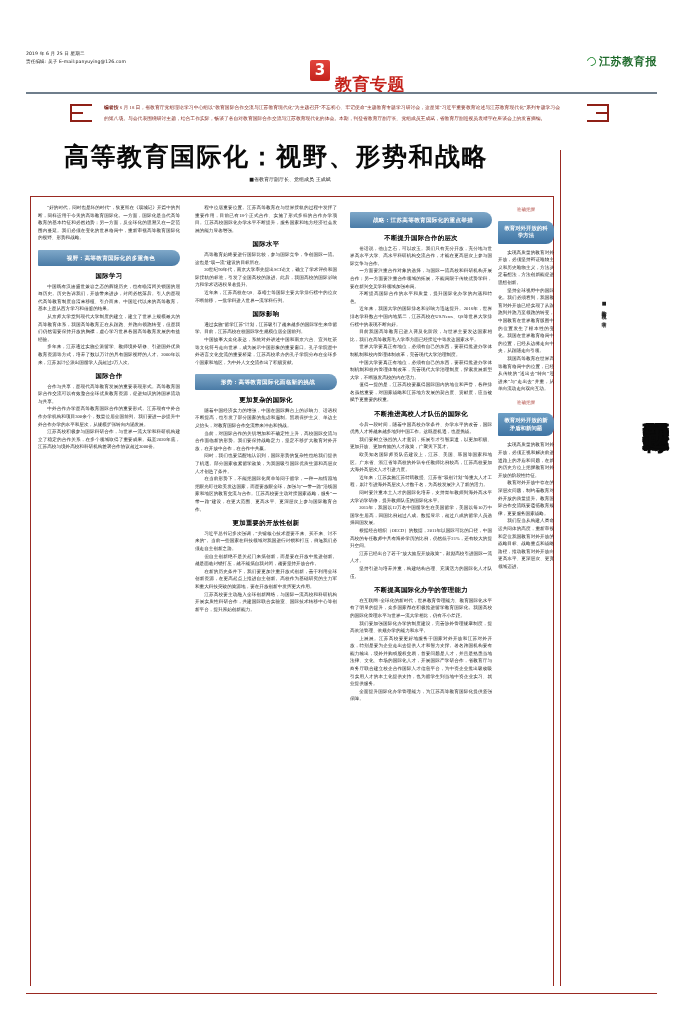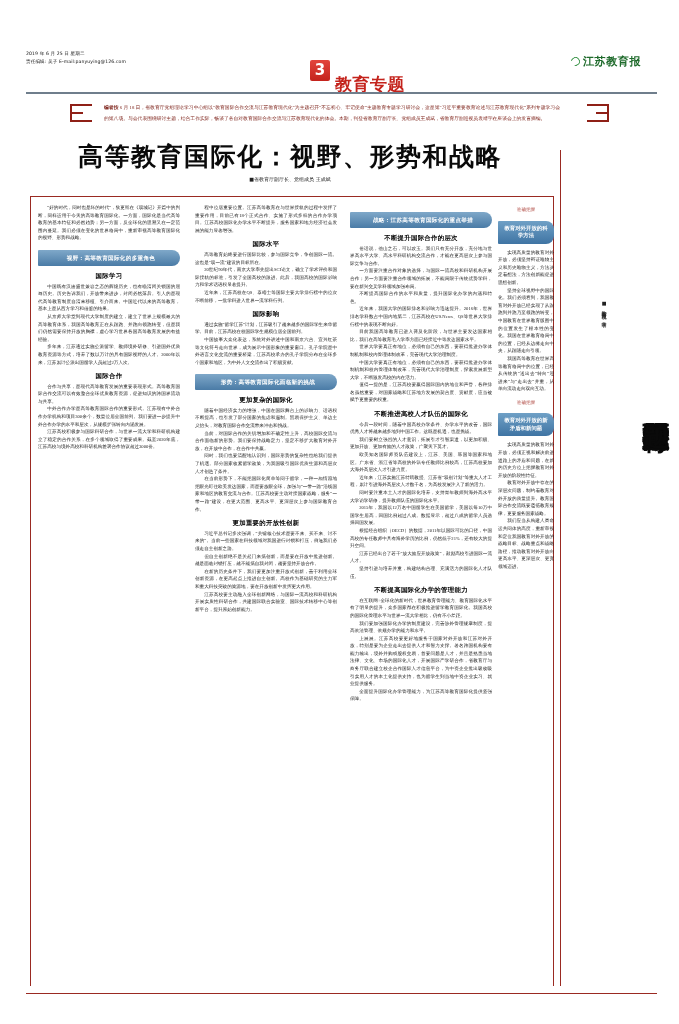--- a/index.html
+++ b/index.html
@@ -52,21 +52,21 @@
   .section-title {
     color: #c4231c;
     font-size: 17px;
     font-weight: bold;
     letter-spacing: .5px;
     font-family: "DejaVu Sans", sans-serif;
     line-height: 21px;
     margin-top: 28px;
   }
   .brand {
-    position: absolute; right: 16px; top: 4px;
+    position: absolute; right: 0; top: 4px;
     display: flex; align-items: center; gap: 3px;
   }
   .brand-mark {
     width: 9px; height: 9px;
     border: 1.4px solid #2b8c3a;
     border-radius: 50%;
     border-left-color: transparent;
     transform: rotate(-35deg);
   }
   .brand-text {
@@ -100,21 +100,21 @@
   .en-bracket::after {
     content:""; position:absolute; top: 50%;
     width: 11px; height: 2px; background:#8f2017;
     margin-top: -1px;
   }
   .en-bracket.l::after { left: 0; }
   .en-bracket.r::after { right: 0; }
 
   
   .headline {
-    position: absolute; left: 30px; top: 140px;
+    position: absolute; left: 16px; top: 140px;
     width: 520px;
     text-align: center;
     font-size: 25px;
     font-weight: bold;
     letter-spacing: 1.5px;
     color: #0a0a0a;
     font-family: "Liberation Serif", "DejaVu Serif", serif;
   }
   .byline {
     position: absolute; left: 30px; top: 176px;

